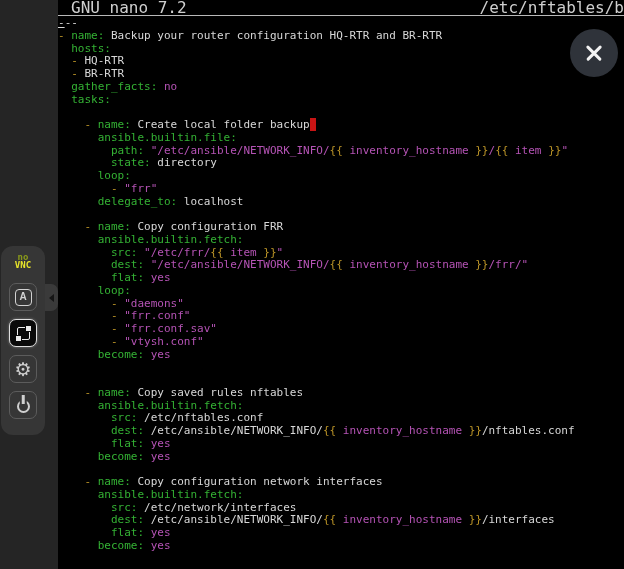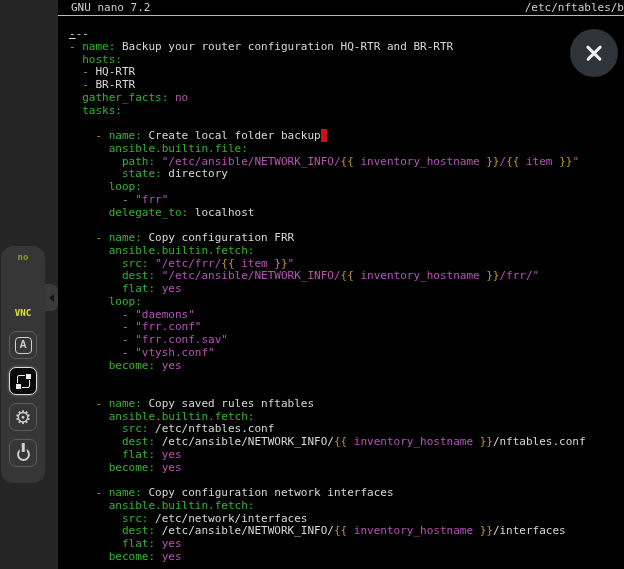--- a/index.html
+++ b/index.html
@@ -6,21 +6,21 @@
   *{box-sizing:border-box;}
   .screen{position:relative;width:624px;height:569px;font-family:"DejaVu Sans Mono",monospace;}
 
   
   .vnc-strip{position:absolute;left:0;top:0;width:58px;height:100%;background:#252525;}
   .vnc-panel{position:absolute;left:1px;top:246px;width:44px;background:#363636;border-radius:12px;
              padding:5px 0 12px;display:flex;flex-direction:column;align-items:center;}
   .novnc-logo{text-align:center;font-family:"DejaVu Sans Mono",monospace;font-weight:bold;
               font-size:9px;line-height:8px;letter-spacing:0;margin-bottom:10px;margin-top:2px;}
   .logo-no{display:block;color:var(--logo-no);}
-  .logo-vnc{display:block;color:var(--logo-vnc);margin-top:48px;}
+  .logo-vnc{display:block;color:var(--logo-vnc);}
   .vnc-btn{width:28px;height:28px;border:1px solid #5c5c5c;border-radius:7px;background:transparent;
            display:flex;align-items:center;justify-content:center;margin:4px 0;padding:0;cursor:pointer;}
   .vnc-btn.active{background:#0a0a0a;border-color:#dedede;box-shadow:0 0 3px rgba(255,255,255,.35);}
   .kbd-icon{width:17px;height:17px;border:1.5px solid #d2d2d2;border-radius:4px;color:#d2d2d2;
             font-size:10px;font-weight:bold;display:flex;align-items:center;justify-content:center;line-height:1;}
   .fs-icon{position:relative;width:13px;height:13px;border:1.5px solid #ececec;border-radius:2px;}
   .fs-icon::before{content:"";position:absolute;width:5px;height:5px;background:#ececec;
                    top:-3px;right:-3px;border:1.5px solid #0a0a0a;}
   .fs-icon::after{content:"";position:absolute;width:5px;height:5px;background:#ececec;
                   bottom:-3px;left:-3px;border:1.5px solid #0a0a0a;}
@@ -31,23 +31,23 @@
   .vnc-handle{position:absolute;left:45px;top:284px;width:13px;height:27px;background:#3a3a3a;
               border-radius:0 7px 7px 0;cursor:pointer;border:0;padding:0;}
   .collapse-arrow{position:absolute;top:50%;left:4px;transform:translateY(-50%);width:0;height:0;
                   border-top:4px solid transparent;border-bottom:4px solid transparent;
                   border-right:5px solid #151515;}
 
   
   .terminal{position:absolute;left:58px;top:0;right:0;bottom:0;background:#000;overflow:hidden;}
   .nano-titlebar{height:16px;display:flex;justify-content:space-between;align-items:center;
                  border-bottom:1px solid #b9b9b9;padding-left:13px;color:#cfcfcf;
-                 font-size:11px;line-height:15px;white-space:nowrap;}
+                 font-size:16px;line-height:15px;white-space:nowrap;}
   .file-path{overflow:hidden;}
-  .code{position:absolute;left:0;top:17px;margin:11px;font-family:"DejaVu Sans Mono",monospace;
+  .code{position:absolute;left:0;top:17px;margin:0;font-family:"DejaVu Sans Mono",monospace;
         font-size:11px;line-height:12.75px;white-space:pre;color:var(--fg);}
   .w{color:var(--fg);}
   .k{color:var(--green);}
   .s{color:var(--magenta);}
   .y{color:var(--gold);}
   .u{text-decoration:underline;}
   .cur{background:var(--cursor);color:transparent;}
 
   
   .close-btn{position:absolute;top:29px;right:6px;width:48px;height:48px;border-radius:50%;

